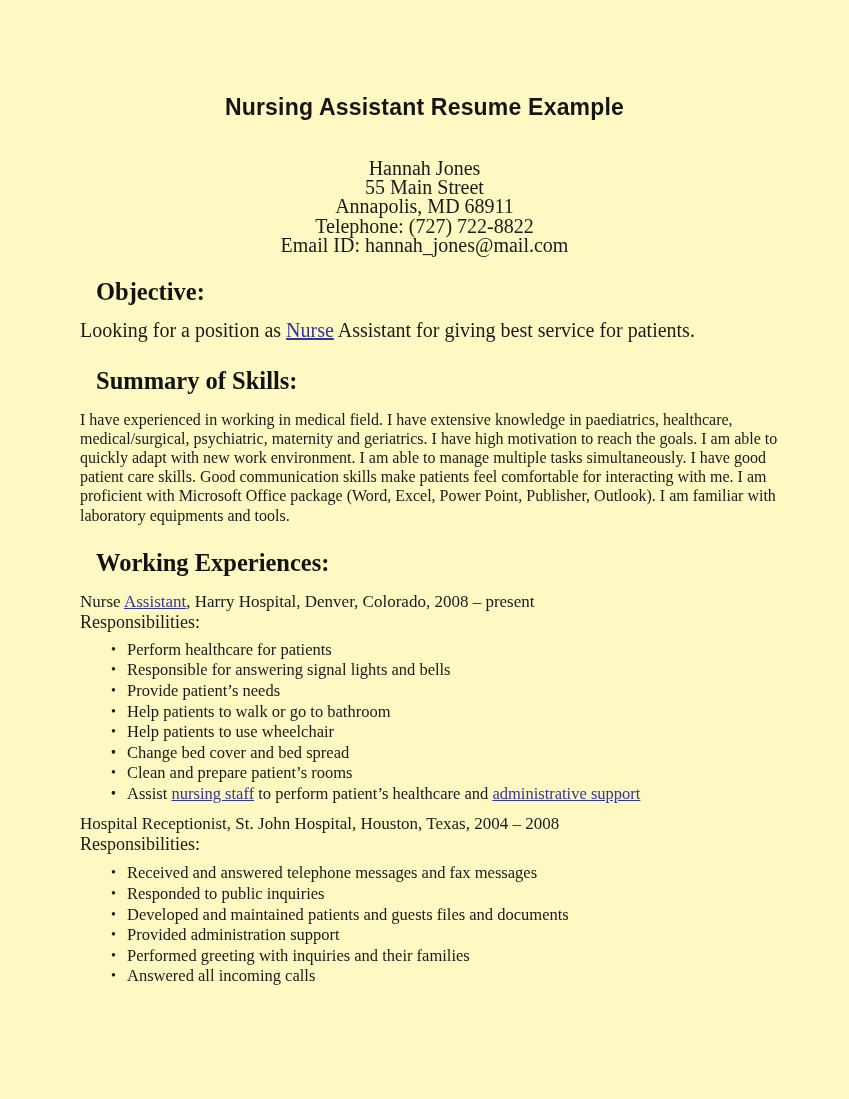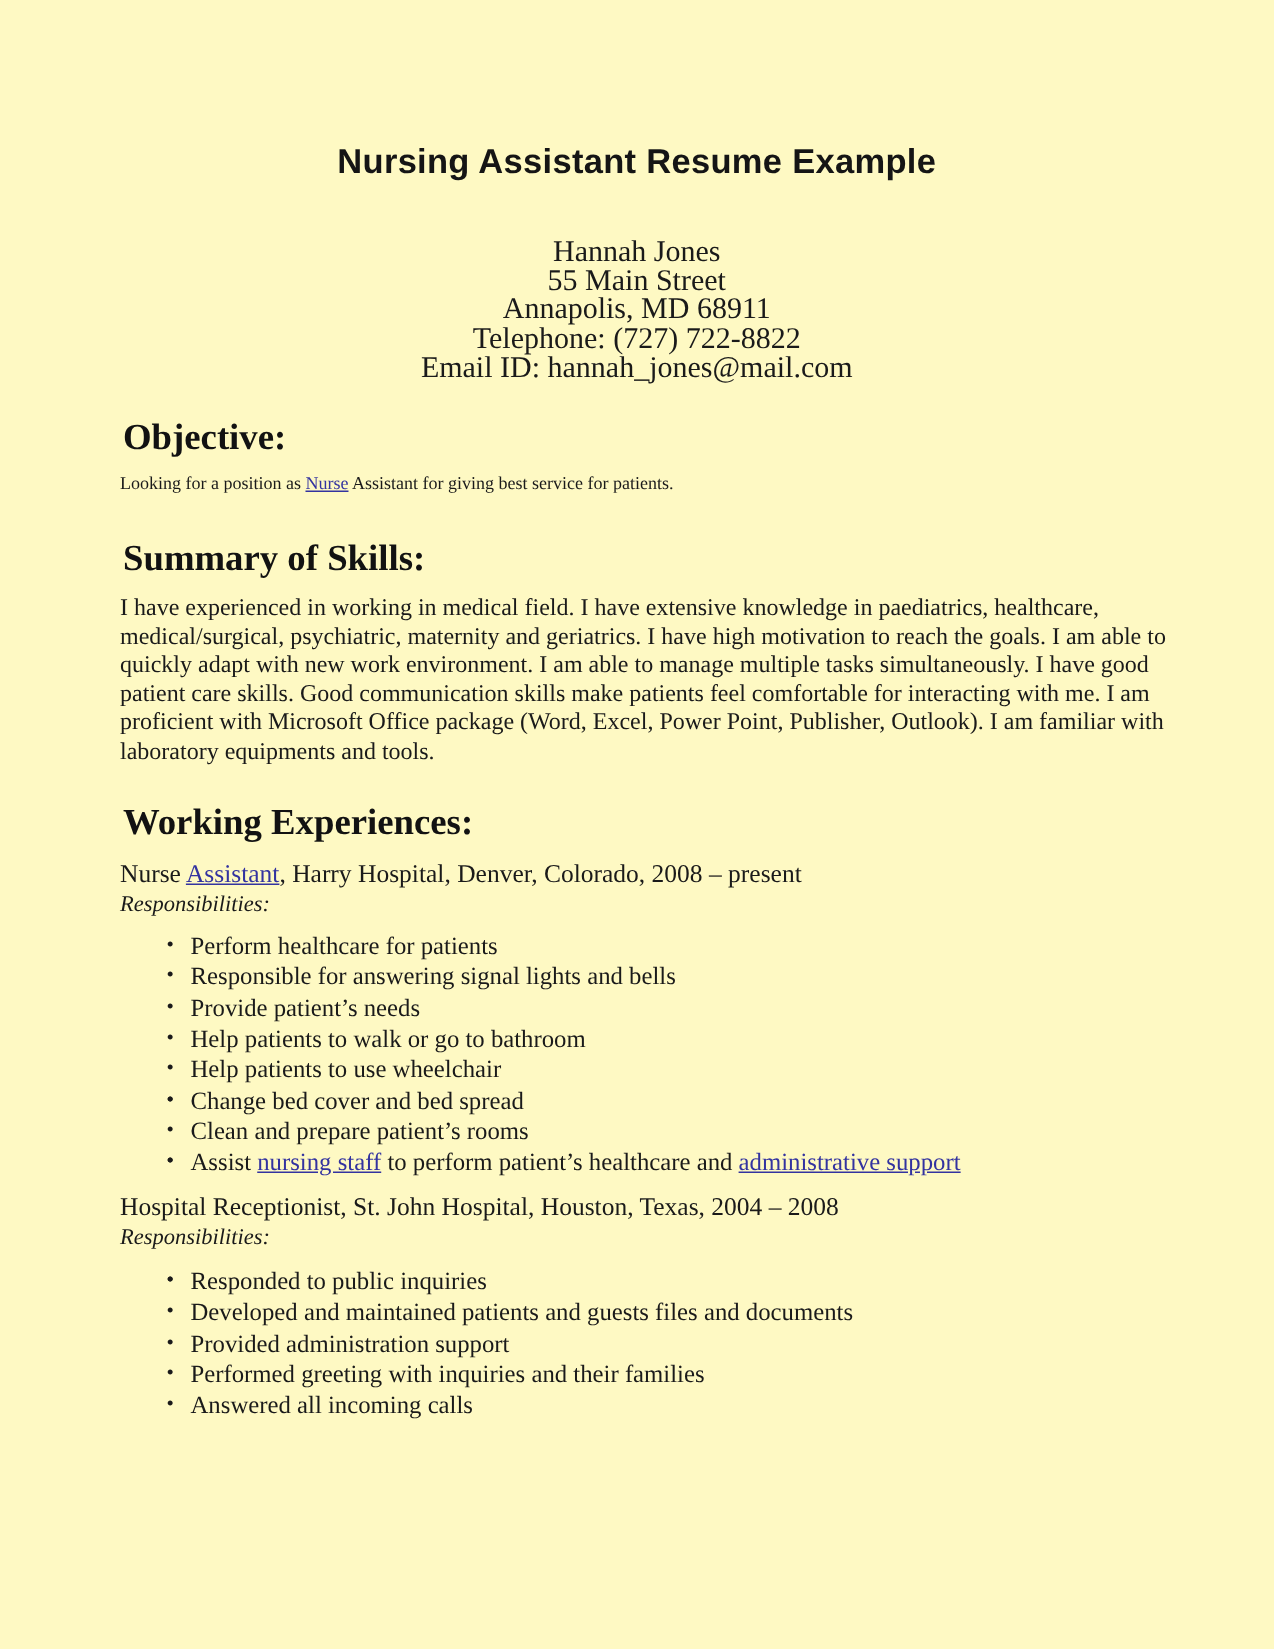--- a/index.html
+++ b/index.html
@@ -25,30 +25,30 @@
     margin-top: 38px;
     text-align: center;
     font-size: 20px;
     line-height: 19.2px;
   }
   .content { padding: 0 70px 0 80px; }
   .section-heading {
     font-size: 24.5px;
     font-weight: 700;
     line-height: 26px;
-    margin: 2px;
+    margin: 16px;
     color: #121212;
   }
   .objective-heading { margin-top: 24px; }
-  .objective-text { margin-top: 8px; font-size: 12px; line-height: 19.5px; }
+  .objective-text { margin-top: 8px; font-size: 20px; line-height: 19.5px; }
   .summary-heading { margin-top: 27px; }
   .summary-text { margin-top: 10px; font-size: 16px; line-height: 19.2px; max-width: 700px; }
   .work-heading { margin-top: 25px; }
   .job-title { margin-top: 11px; font-size: 17px; line-height: 20px; }
-  .resp-label { font-style: italic; font-size: 15px; line-height: 20px; }
+  .resp-label { font-size: 18px; line-height: 20px; }
   .bullets {
     list-style: none;
     margin: 8px 0 0 0;
     padding: 0;
     font-size: 16.5px;
   }
   .bullets li { position: relative; padding-left: 47px; line-height: 20.6px; }
   .bullet-dot { position: absolute; left: 31px; top: 0; font-size: 14px; line-height: 20.6px; }
   .job2-block { margin-top: 10px; }
   .bullets2 { margin-top: 9px; }
@@ -98,21 +98,21 @@
       <li><span class="bullet-dot">•</span></li>
       <li><span class="bullet-dot">•</span><span>Assist </span><a class="doc-link">nursing staff</a><span> to perform patient’s healthcare and </span><a class="doc-link">administrative support</a></li>
     </ul>
 
     <div class="job2-block">
       <div class="job-title" style="margin-top:0;">Hospital Receptionist, St. John Hospital, Houston, Texas, 2004 – 2008</div>
       <div class="resp-label">Responsibilities:</div>
     </div>
 
     <ul class="bullets bullets2">
-      <li><span class="bullet-dot">•</span></li>
+      <li><span class="bullet-dot">•</span><span>Received and answered telephone messages and fax messages</span></li>
       <li><span class="bullet-dot">•</span><span>Responded to public inquiries</span></li>
       <li><span class="bullet-dot">•</span><span>Developed and maintained patients and guests files and documents</span></li>
       <li><span class="bullet-dot">•</span><span>Provided administration support</span></li>
       <li><span class="bullet-dot">•</span><span>Performed greeting with inquiries and their families</span></li>
       <li><span class="bullet-dot">•</span><span>Answered all incoming calls</span></li>
     </ul>
 
   </div>
 </div>
 

